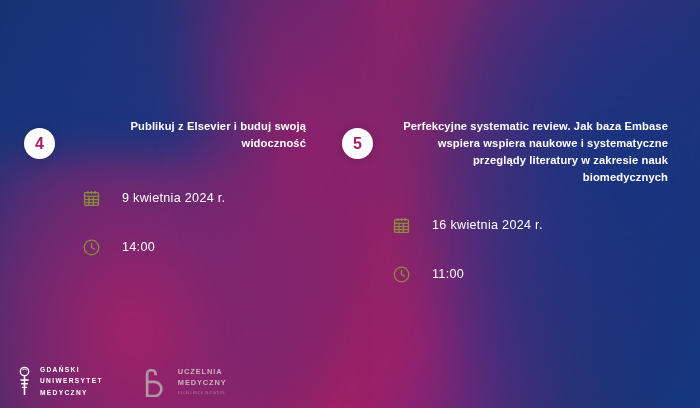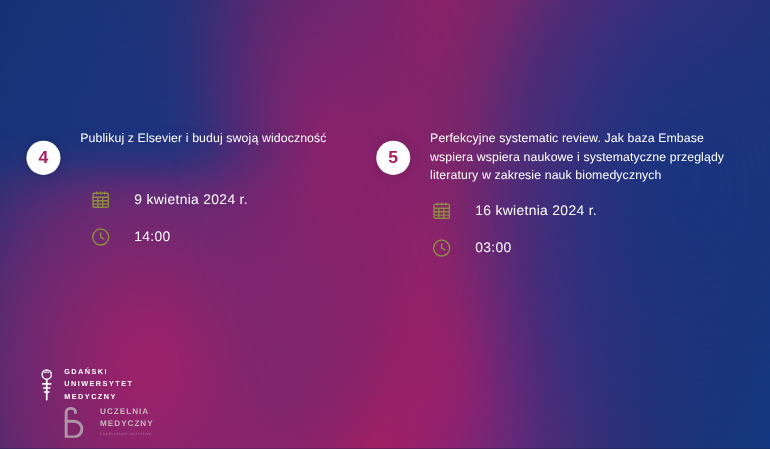--- a/index.html
+++ b/index.html
@@ -105,37 +105,37 @@
     box-shadow: 0 0 10px rgba(0,0,0,0.16);
     letter-spacing: 0;
   }
   .event.left  .badge { margin-left: 6px; }
   .event.right .badge { margin-left: 4px; }
 
   .event-title {
     flex: 1 1 auto;
     color: #ffffff;
     font-size: 11.2px;
-    font-weight: 400;
+    font-weight: 700;
     line-height: 1.52;
-    text-align: left;
+    text-align: right;
     padding: 0 8px;
     letter-spacing: 0.1px;
   }
   .event.left  .event-title { padding-left: 18px; padding-right: 22px; }
   .event.right .event-title { padding-left: 18px; padding-right: 10px; }
 
   .meta-row {
     display: flex;
     align-items: center;
-    margin-top: 12px;
+    margin-top: 27px;
   }
   .event.left  .meta-row { padding-left: 62px; }
   .event.right .meta-row { padding-left: 52px; }
-  .meta-row.first { margin-top: 11px; }
+  .meta-row.first { margin-top: 28px; }
 
   .meta-icon {
     flex: 0 0 auto;
     width: 22px;
     height: 22px;
     display: flex;
     align-items: center;
     justify-content: center;
     color: #8d8c3f;
   }
@@ -148,21 +148,20 @@
     white-space: nowrap;
   }
 
   
   .footer {
     position: absolute;
     left: 16px;
     bottom: 10px;
     display: flex;
     align-items: center;
-    flex-direction: column;
   }
   .logo-gumed {
     display: flex;
     align-items: center;
   }
   .gumed-mark {
     width: 17px;
     height: 30px;
     color: #ffffff;
     flex: 0 0 auto;
@@ -275,21 +274,21 @@
         <span class="meta-text">16 kwietnia 2024 r.</span>
       </div>
 
       <div class="meta-row">
         <span class="meta-icon">
           <svg viewBox="0 0 24 24" width="19" height="19" fill="none" stroke="currentColor" stroke-width="1.6">
             <circle cx="12" cy="12" r="9.2"></circle>
             <polyline points="12,6.4 12,12 16.2,14.4"></polyline>
           </svg>
         </span>
-        <span class="meta-text">03:00</span>
+        <span class="meta-text">11:00</span>
       </div>
     </div>
 
     <div class="footer">
 
       <div class="logo-gumed">
         <span class="gumed-mark">
           <svg viewBox="0 0 34 60" width="17" height="30" fill="currentColor">
             <circle cx="17" cy="11" r="8.4" fill="none" stroke="currentColor" stroke-width="2.6"></circle>
             <path d="M12.6 8.2c1.6-2.6 7.2-2.6 8.8 0" fill="none" stroke="currentColor" stroke-width="2"></path>

